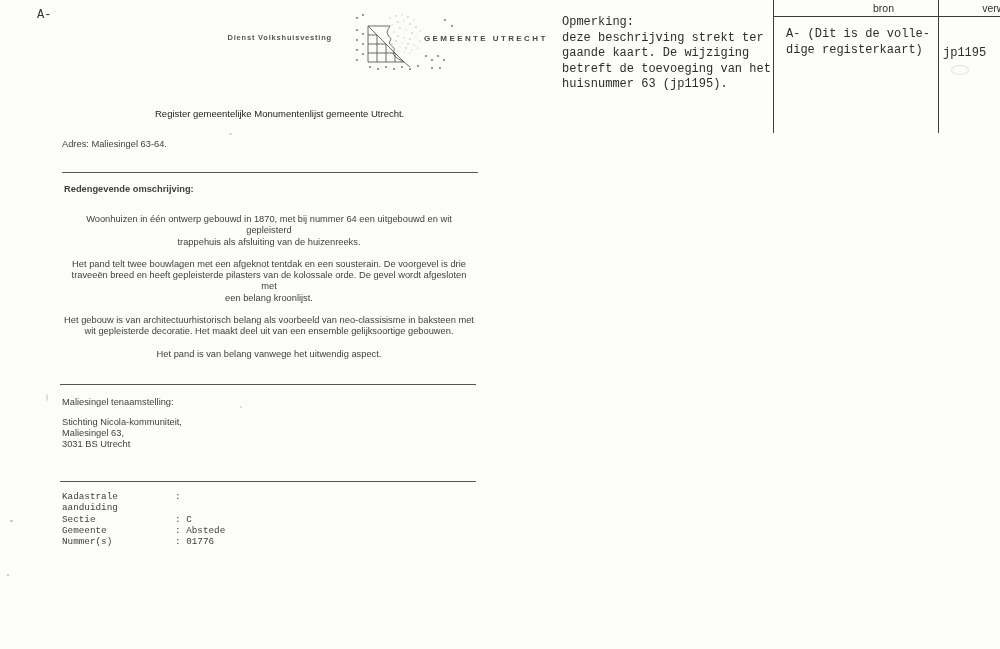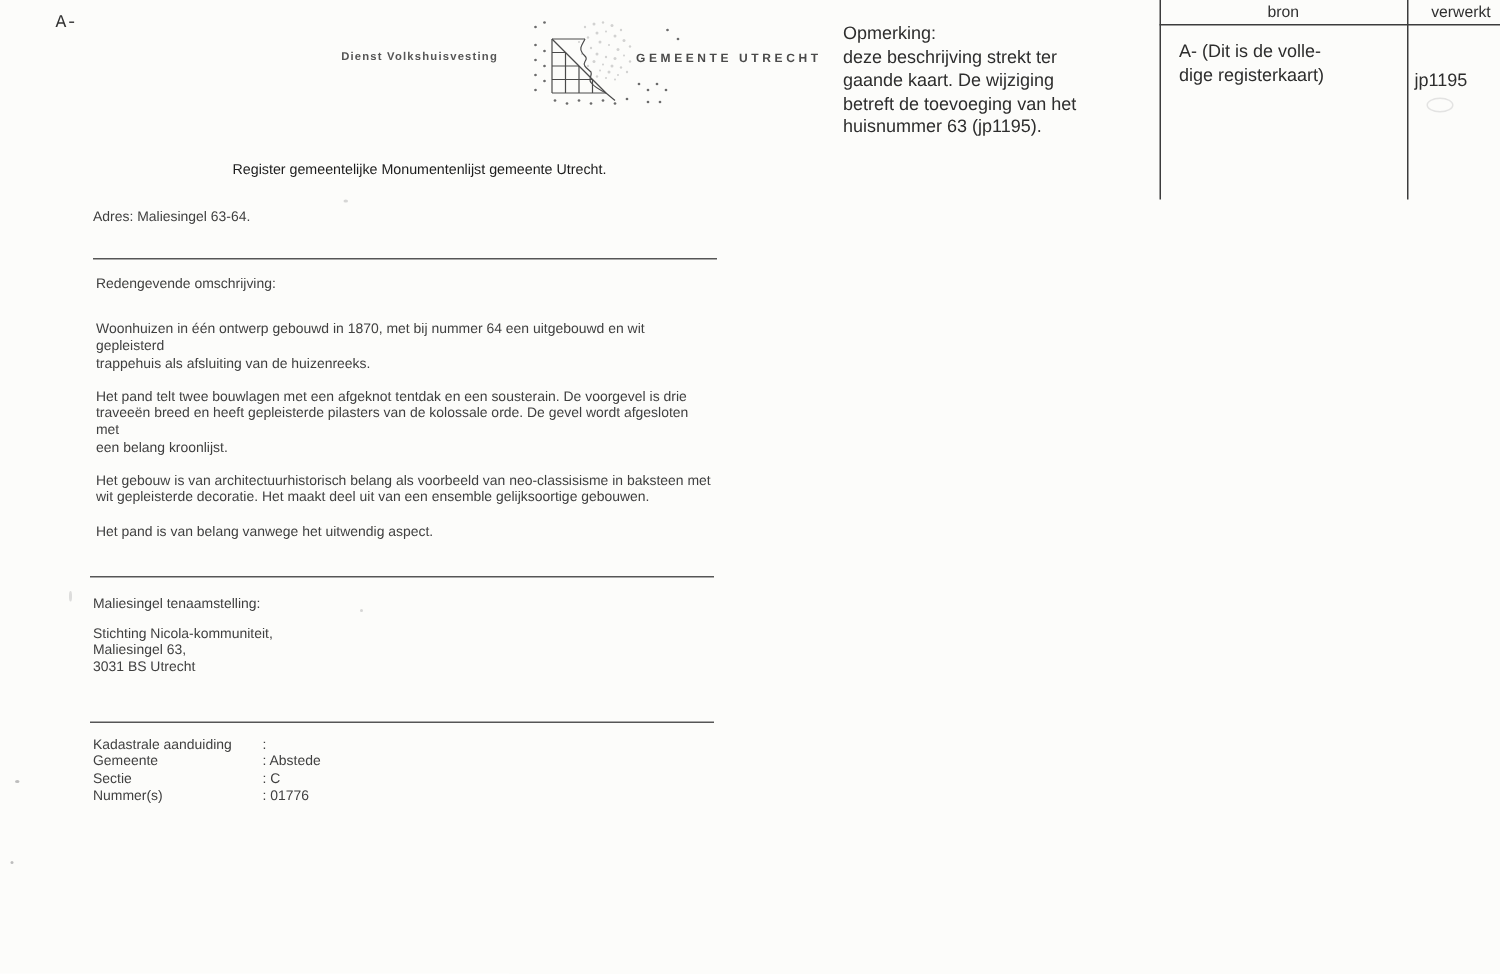--- a/index.html
+++ b/index.html
@@ -3,34 +3,34 @@
 <meta charset="utf-8">
 <style>
   html,body{margin:0;padding:0;}
   .page{
     position:relative;width:1000px;height:649px;
     background:#fcfcfa;overflow:hidden;
     font-family:"Liberation Sans",sans-serif;color:#3f3f3f;
   }
   .abs{position:absolute;}
   .mono{font-family:"Liberation Mono","DejaVu Sans Mono",monospace;}
-  .tw{font-family:Liberation Sans, sans-serif;font-size:12px;line-height:15.6px;color:#2d2d2d;white-space:pre;}
+  .tw{font-family:Liberation Mono, monospace;font-size:12px;line-height:15.6px;color:#2d2d2d;white-space:pre;}
   .body-txt{font-size:9.3px;line-height:11.3px;color:#3f3f3f;}
   .rule{height:1px;background:#565656;}
   .vline{width:1px;background:#3c3c3c;}
   .hline{height:1px;background:#3c3c3c;}
-  .para{margin:0 0 11px 0;}
+  .para{margin:0 0 11px 0;text-align:center;}
   .label-col{width:113px;flex:none;}
-  .kad-row{display:flex;}
+  .kad-row{display:flex;font-family:Liberation Mono, monospace;}
   .speck{position:absolute;background:#bdbdbd;border-radius:50%;}
   .ghost{position:absolute;width:16px;height:8px;border:1px solid #dcdcdc;border-radius:50%;opacity:.8;}
   .dept{font-size:7.5px;font-weight:bold;letter-spacing:.8px;color:#555;}
   .muni{font-size:8px;font-weight:bold;letter-spacing:2.4px;color:#4a4a4a;}
   .doc-title{font-size:9.5px;color:#1c1c1c;}
-  .col-head{font-size:10.5px;color:#303030;text-align:center;}
+  .col-head{font-size:10.5px;color:#303030;text-align:center;margin-left:28px;}
 </style>
 </head>
 <body>
 
 <div class="page">
 
   <div class="abs mono" style="left:37px;top:8px;font-size:12px;color:#333;">A-</div>
 
   <div class="abs dept" style="left:220px;top:33px;width:112px;text-align:right;">Dienst Volkshuisvesting</div>
 
@@ -136,21 +136,21 @@
   </div>
   <div class="abs tw" style="left:943px;top:46px;">jp1195</div>
   <div class="ghost" style="left:951px;top:65px;"></div>
 
   <div class="abs doc-title" style="left:155px;top:108px;">Register gemeentelijke Monumentenlijst gemeente Utrecht.</div>
 
   <div class="abs body-txt" style="left:62px;top:139px;">Adres: Maliesingel 63-64.</div>
 
   <div class="abs rule" style="left:62px;top:172px;width:416px;"></div>
 
-  <div class="abs body-txt" style="left:64px;top:184px;">Redengevende omschrijving:</div>
+  <div class="abs body-txt" style="left:64px;top:184px;font-weight:bold;">Redengevende omschrijving:</div>
 
   <div class="abs body-txt" style="left:64px;top:214px;width:410px;">
     <div class="para">
       <div>Woonhuizen in één ontwerp gebouwd in 1870, met bij nummer 64 een uitgebouwd en wit gepleisterd</div>
       <div>trappehuis als afsluiting van de huizenreeks.</div>
     </div>
     <div class="para">
       <div>Het pand telt twee bouwlagen met een afgeknot tentdak en een sousterain. De voorgevel is drie</div>
       <div>traveeën breed en heeft gepleisterde pilasters van de kolossale orde. De gevel wordt afgesloten met</div>
       <div>een belang kroonlijst.</div>
@@ -175,26 +175,26 @@
   </div>
 
   <div class="abs rule" style="left:60px;top:481px;width:416px;"></div>
 
   <div class="abs body-txt" style="left:62px;top:491px;width:360px;">
     <div class="kad-row">
       <div class="label-col">Kadastrale aanduiding</div>
       <div>:</div>
     </div>
     <div class="kad-row">
+      <div class="label-col">Sectie</div>
+      <div>: C</div>
+    </div>
+    <div class="kad-row">
       <div class="label-col">Gemeente</div>
       <div>: Abstede</div>
-    </div>
-    <div class="kad-row">
-      <div class="label-col">Sectie</div>
-      <div>: C</div>
     </div>
     <div class="kad-row">
       <div class="label-col">Nummer(s)</div>
       <div>: 01776</div>
     </div>
   </div>
 
   <div class="speck" style="left:46px;top:394px;width:2px;height:7px;opacity:.5;"></div>
   <div class="speck" style="left:10px;top:520px;width:3px;height:2px;"></div>
   <div class="speck" style="left:7px;top:574px;width:2px;height:2px;"></div>

